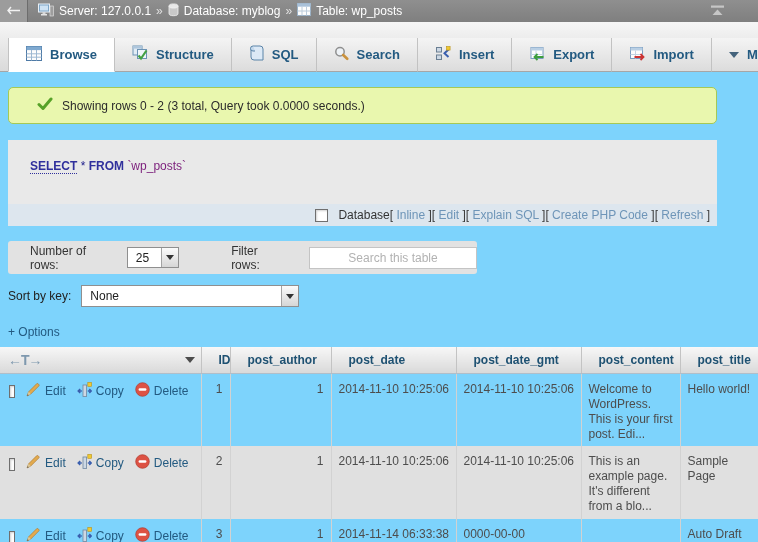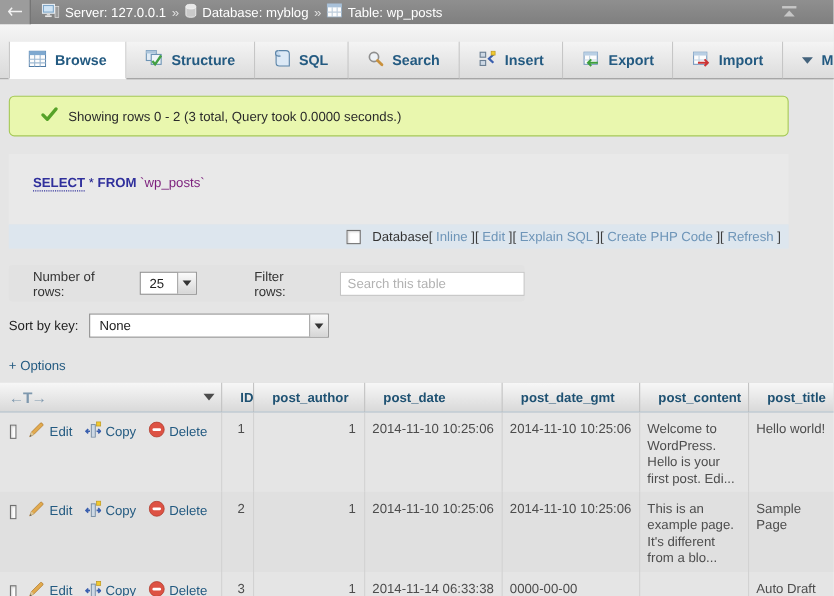--- a/index.html
+++ b/index.html
@@ -1,17 +1,17 @@
 <!DOCTYPE html>
 <html><head>
 <meta charset="utf-8">
 <style>
   * { margin:0; padding:0; box-sizing:border-box; }
   body { background:#fff; font-family:"Liberation Sans", sans-serif; }
-  #app { position:relative; width:758px; height:542px; overflow:hidden; background:#e5e5e5; }
+  #app { position:relative; width:758px; height:542px; overflow:hidden; background:#7dd3fc; }
 
   
   .topbar { height:22px; background:linear-gradient(#8f8f8f,#7f7f7f); display:flex; align-items:center; color:#fff; font-size:12px; }
   .back-btn { width:28px; height:22px; background:#9c9c9c; border-right:1px solid #6d6d6d; display:flex; align-items:center; justify-content:center; cursor:pointer; }
   .crumbs { display:flex; align-items:center; gap:5px; padding-left:10px; }
   .crumb { display:flex; align-items:center; gap:5px; cursor:pointer; }
   .crumb-sep { color:#e0e0e0; }
   .collapse-btn { position:absolute; right:32px; top:4px; cursor:pointer; }
 
   
@@ -39,21 +39,21 @@
   .bracket-link::after { content:" ]"; }
 
   
   .rowbar { margin:15px 0 0 8px; width:469px; height:33px; background:#e2e2e2; border-radius:3px; display:flex; align-items:center; font-size:12px; color:#333; padding-left:22px; }
   .rowbar .lbl { margin-right:10px; }
   .sel { display:inline-flex; align-items:stretch; background:#fff; border:1px solid #8f8f8f; height:21px; cursor:pointer; }
   .sel .val { display:flex; align-items:center; padding:0 8px; font-size:12px; color:#222; flex:1; }
   .sel .btn { width:17px; background:linear-gradient(#fbfbfb,#d6d6d6); border-left:1px solid #a3a3a3; display:flex; align-items:center; justify-content:center; }
   .sel .btn i { width:0; height:0; border-left:4px solid transparent; border-right:4px solid transparent; border-top:5px solid #333; }
   .sel-rows { width:53px; margin-right:52px; }
-  .filter-input { width:168px; height:22px; border:1px solid #c4c4c4; margin-left:10px; padding:0 6px; font-size:12px; font-family:"Liberation Sans",sans-serif; color:#444; }
+  .filter-input { width:168px; height:22px; border:1px solid #c4c4c4; margin-left:10px; padding:0 6px; font-size:12px; font-family:"Liberation Sans",sans-serif; color:#444;text-align:center; }
   .filter-input::placeholder { color:#b2b2b2; }
   .sortrow { margin:9px 0 0 8px; height:26px; display:flex; align-items:center; font-size:12px; color:#222; }
   .sel-sort { width:218px; margin-left:10px; height:22px; }
   .options-link { display:inline-block; margin:16px 0 0 8px; color:#235a81; font-size:12px; cursor:pointer; }
 
   
   table.results { margin-top:7px; width:758px; border-collapse:collapse; table-layout:fixed; }
   .results thead th { height:26px; background:linear-gradient(#f7f7f7,#d9d9d9); border-right:1px solid #c3c3c3; border-bottom:1px solid #b0bec9; font-size:12px; font-weight:bold; color:#1e5172; text-align:left; padding:0 0 0 17px; cursor:pointer; }
   .results thead th.act-th { padding:0 6px 0 8px; cursor:default; }
   .act-th-inner { display:flex; align-items:center; justify-content:space-between; }
@@ -330,21 +330,21 @@
                   </svg>
           </span>
           <span>Delete</span>
         </a>
       </div>
     </td>
     <td class="num">1</td>
     <td class="num">1</td>
     <td>2014-11-10 10:25:06</td>
     <td>2014-11-10 10:25:06</td>
-    <td>Welcome to WordPress. Hello is your first post. Edi...</td>
+    <td>Welcome to WordPress. This is your first post. Edi...</td>
     <td>Hello world!</td>
   </tr>
         <tr class="tall alt">
     <td>
       <div class="act-cell">
         <input type="checkbox" style="">
         <a class="act-link">
           <span>
             <svg width="15" height="15" viewBox="0 0 15 15">
                     <path d="M1 14 L2.6 9.8 L10.8 1.6 C11.6 0.8 13.8 2.9 13 3.8 L4.8 12 Z" fill="#e2aa4e" stroke="#a8742a" stroke-width="0.6"></path>

